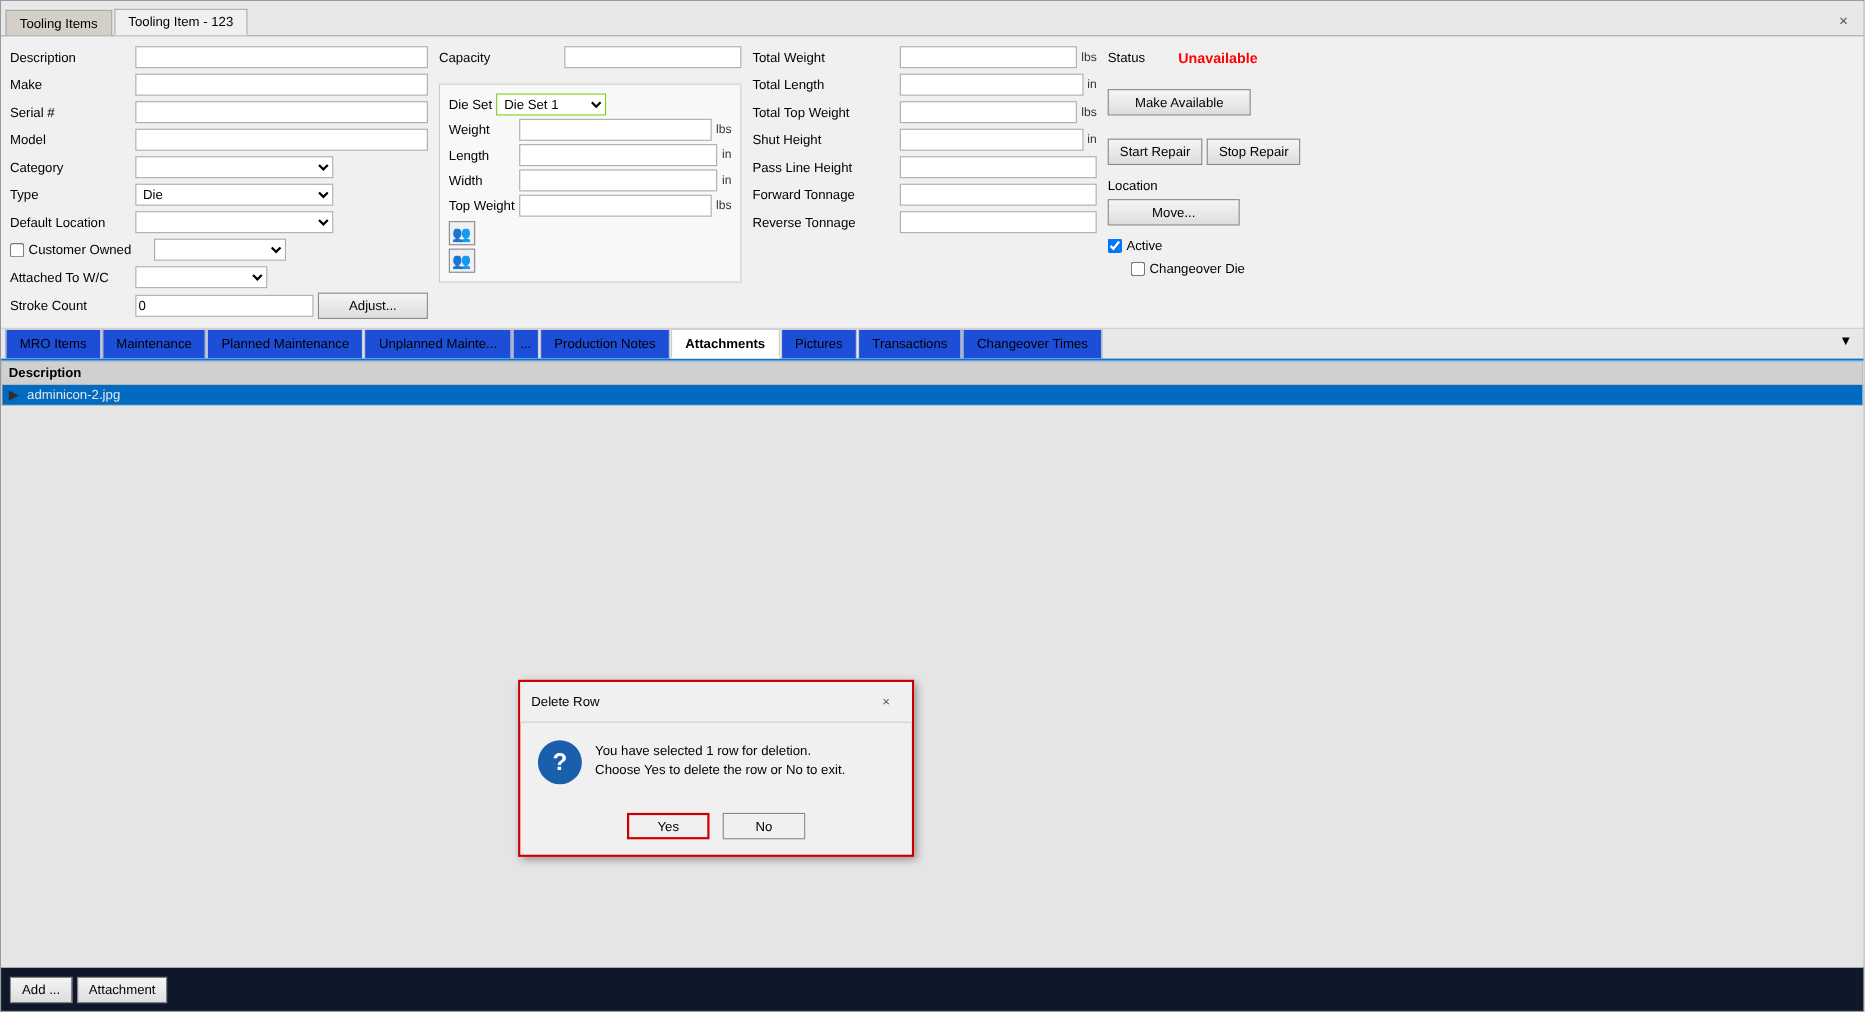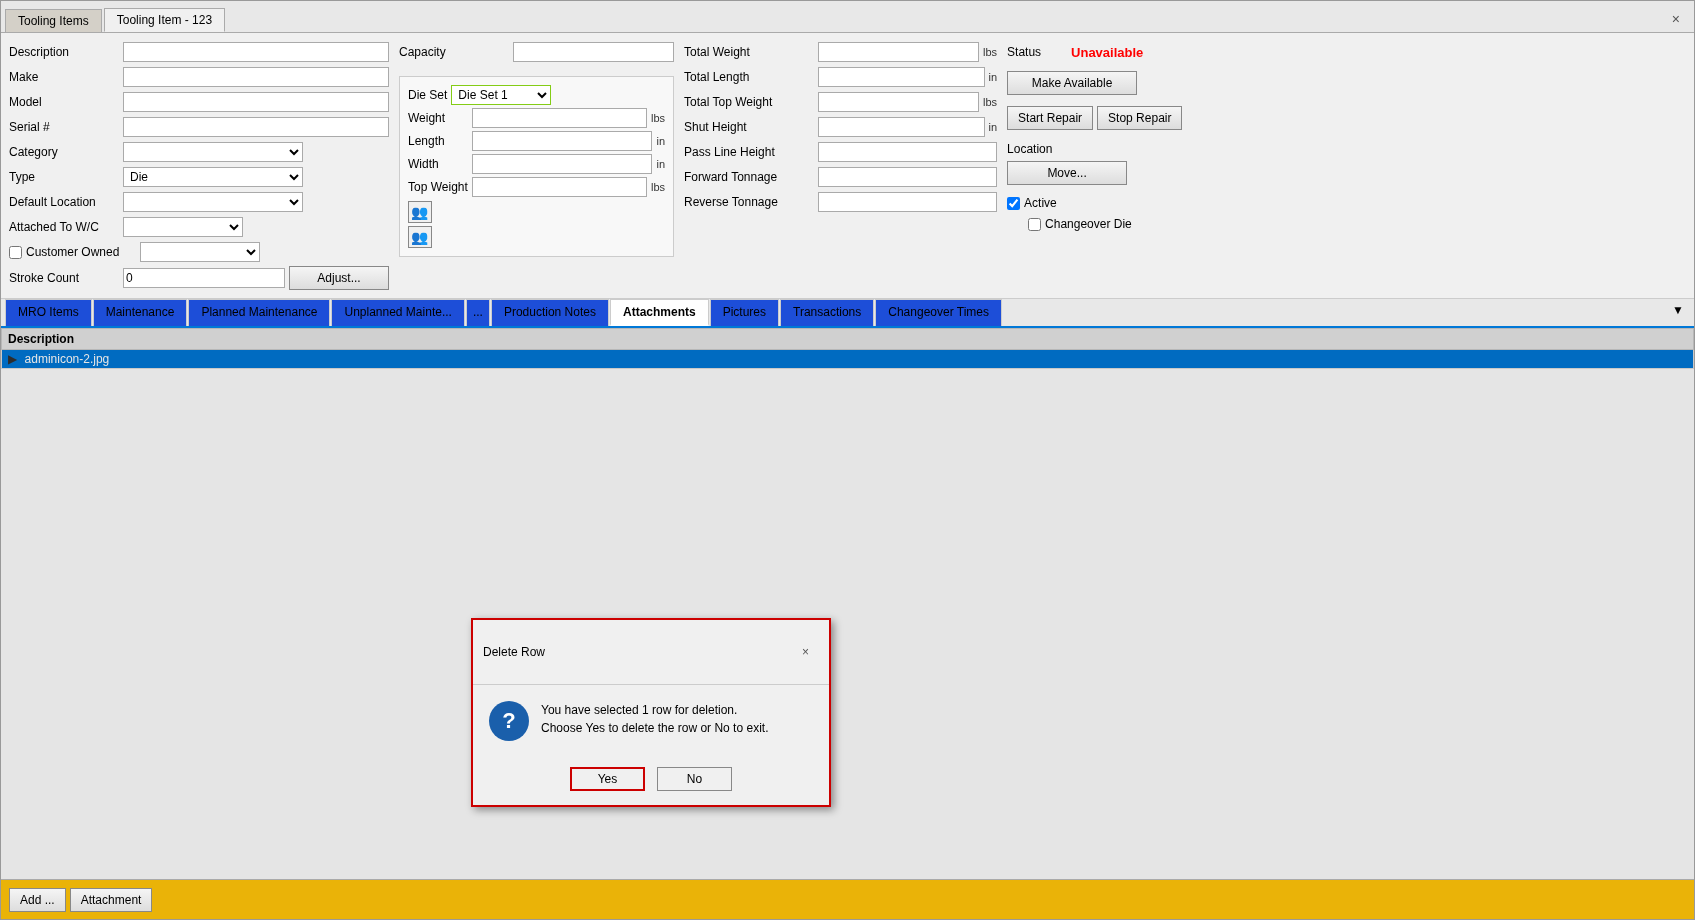--- a/index.html
+++ b/index.html
@@ -51,26 +51,26 @@
     .content-area { flex: 1; background: white; position: relative; overflow: hidden; }
     
     
     .data-table { width: 100%; border-collapse: collapse; }
     .data-table th { background: #e8e8e8; border: 1px solid #ccc; padding: 3px 6px; text-align: left; }
     .data-table td { border: 1px solid #e0e0e0; padding: 2px 6px; }
     .data-table tr.selected td { background: #0078d7; color: white; }
     .row-arrow { color: #333; margin-right: 4px; }
     
     
-    .bottom-bar { height: 40px; background: #eab308; border-top: 1px solid #aaa; display: flex; align-items: center; padding: 0 8px; gap: 4px; }
+    .bottom-bar { height: 40px; background: #0f172a; border-top: 1px solid #aaa; display: flex; align-items: center; padding: 0 8px; gap: 4px; }
     
     
     .modal-overlay { position: absolute; top: 0; left: 0; right: 0; bottom: 0; background: rgba(0,0,0,0.1); z-index: 100; display: flex; align-items: flex-start; justify-content: flex-start; }
     .modal-dialog { position: absolute; top: 290px; left: 470px; width: 360px; background: #f0f0f0; border: 2px solid #cc0000; box-shadow: 3px 3px 8px rgba(0,0,0,0.4); }
-    .modal-title-bar { background: #f0f0f0; border-bottom: 1px solid #ccc; padding: 20px 10px; display: flex; align-items: center; justify-content: space-between; }
+    .modal-title-bar { background: #f0f0f0; border-bottom: 1px solid #ccc; padding: 6px 10px; display: flex; align-items: center; justify-content: space-between; }
     .modal-title { font-weight: normal; font-size: 12px; }
     .modal-close { cursor: pointer; font-size: 12px; background: none; border: none; color: #555; }
     .modal-body { padding: 16px; display: flex; gap: 12px; align-items: flex-start; }
     .modal-icon { width: 40px; height: 40px; border-radius: 50%; background: #1a5fab; display: flex; align-items: center; justify-content: center; color: white; font-size: 22px; font-weight: bold; flex-shrink: 0; }
     .modal-text { font-size: 12px; line-height: 1.5; }
     .modal-buttons { display: flex; justify-content: center; gap: 12px; padding: 10px 16px 14px; }
     .modal-btn-yes { min-width: 75px; height: 24px; border: 2px solid #cc0000; background: #f0f0f0; cursor: pointer; font-size: 12px; }
     .modal-btn-no { min-width: 75px; height: 24px; border: 1px solid #888; background: #f0f0f0; cursor: pointer; font-size: 12px; }
     
     
@@ -107,48 +107,48 @@
     <div class="left-panel">
       <div class="form-row">
         <label>Description</label>
         <input type="text" class="input-w280" style="">
       </div>
       <div class="form-row">
         <label>Make</label>
         <input type="text" class="input-w180" style="">
       </div>
       <div class="form-row">
+        <label>Serial #</label>
+        <input type="text" class="input-w180" style="">
+      </div>
+      <div class="form-row">
         <label>Model</label>
-        <input type="text" class="input-w180" style="">
-      </div>
-      <div class="form-row">
-        <label>Serial #</label>
         <input type="text" class="input-w180" style="">
       </div>
       <div class="form-row">
         <label>Category</label>
         <select class="input-w180"></select>
       </div>
       <div class="form-row">
         <label>Type</label>
         <select class="input-w180">
           <option>Die</option>
         </select>
       </div>
       <div class="form-row">
         <label>Default Location</label>
         <select class="input-w180"></select>
       </div>
       <div class="form-row">
-        <label>Attached To W/C</label>
-        <select class="input-w120"></select>
-      </div>
-      <div class="form-row">
         <input type="checkbox" style="">
         <label>Customer Owned</label>
+        <select class="input-w120"></select>
+      </div>
+      <div class="form-row">
+        <label>Attached To W/C</label>
         <select class="input-w120"></select>
       </div>
       <div class="form-row">
         <label>Stroke Count</label>
         <input type="text" class="input-w70" value="0" style="">
         <button class="btn-wide">Adjust...</button>
       </div>
     </div>
 
     <div class="middle-panel">
@@ -225,21 +225,21 @@
         <label style="min-width:130px;">Reverse Tonnage</label>
         <input type="text" class="input-w90" style="">
       </div>
     </div>
 
     <div class="right-panel">
       <div class="form-row">
         <label style="min-width:60px;">Status</label>
         <span class="status-unavailable">Unavailable</span>
       </div>
-      <div style="margin: 5px 0;">
+      <div style="margin: 15px 0;">
         <button class="btn-wide" style="width:130px;">Make Available</button>
       </div>
       <div style="display:flex; gap:4px; margin:3px 0;">
         <button>Start Repair</button>
         <button>Stop Repair</button>
       </div>
       <div style="margin:6px 0 2px 0;">
         <label>Location</label>
       </div>
       <div>

